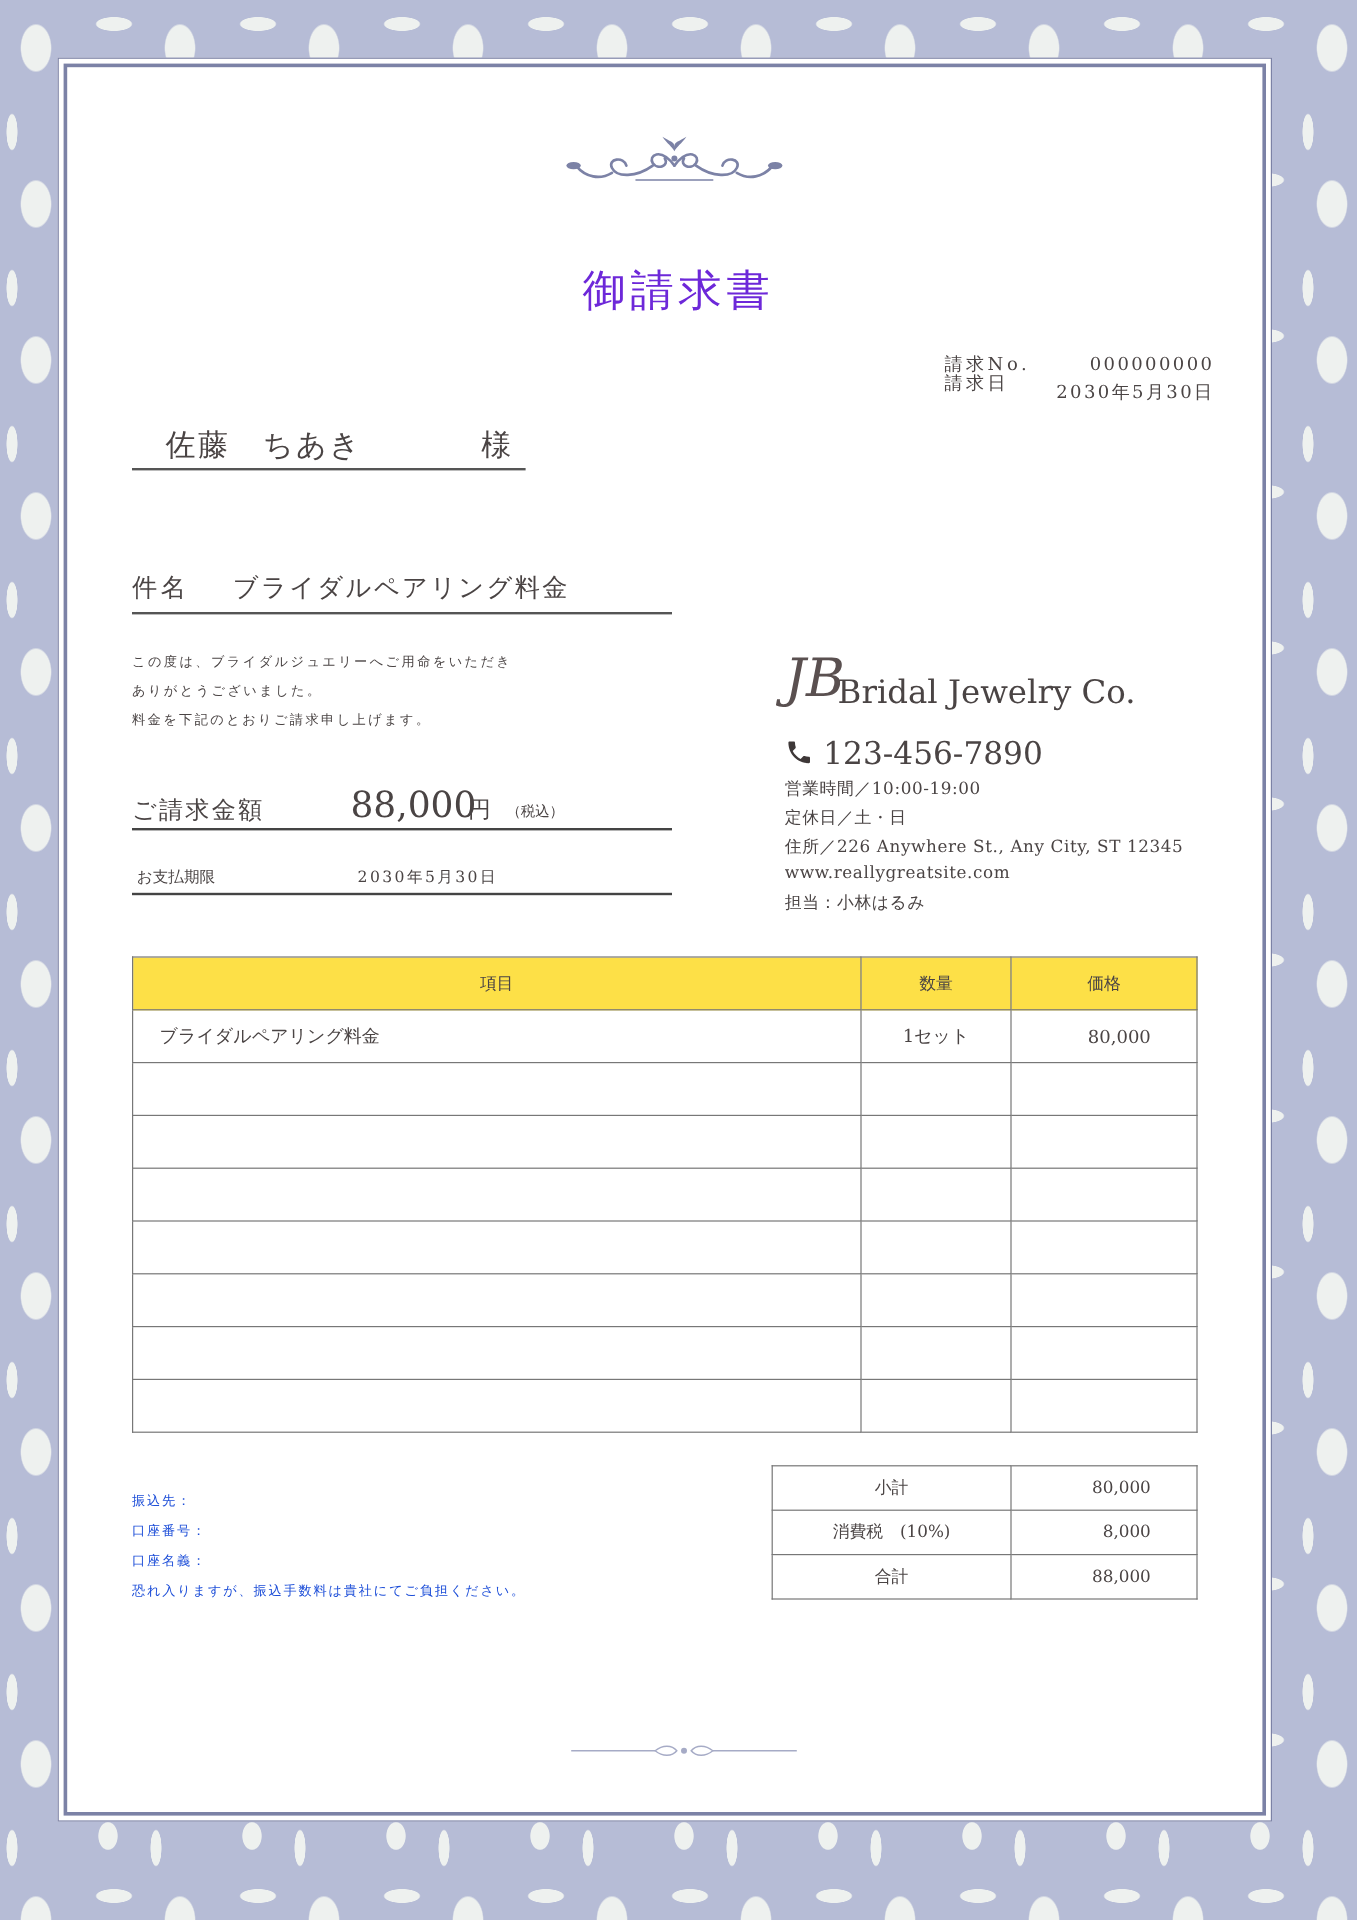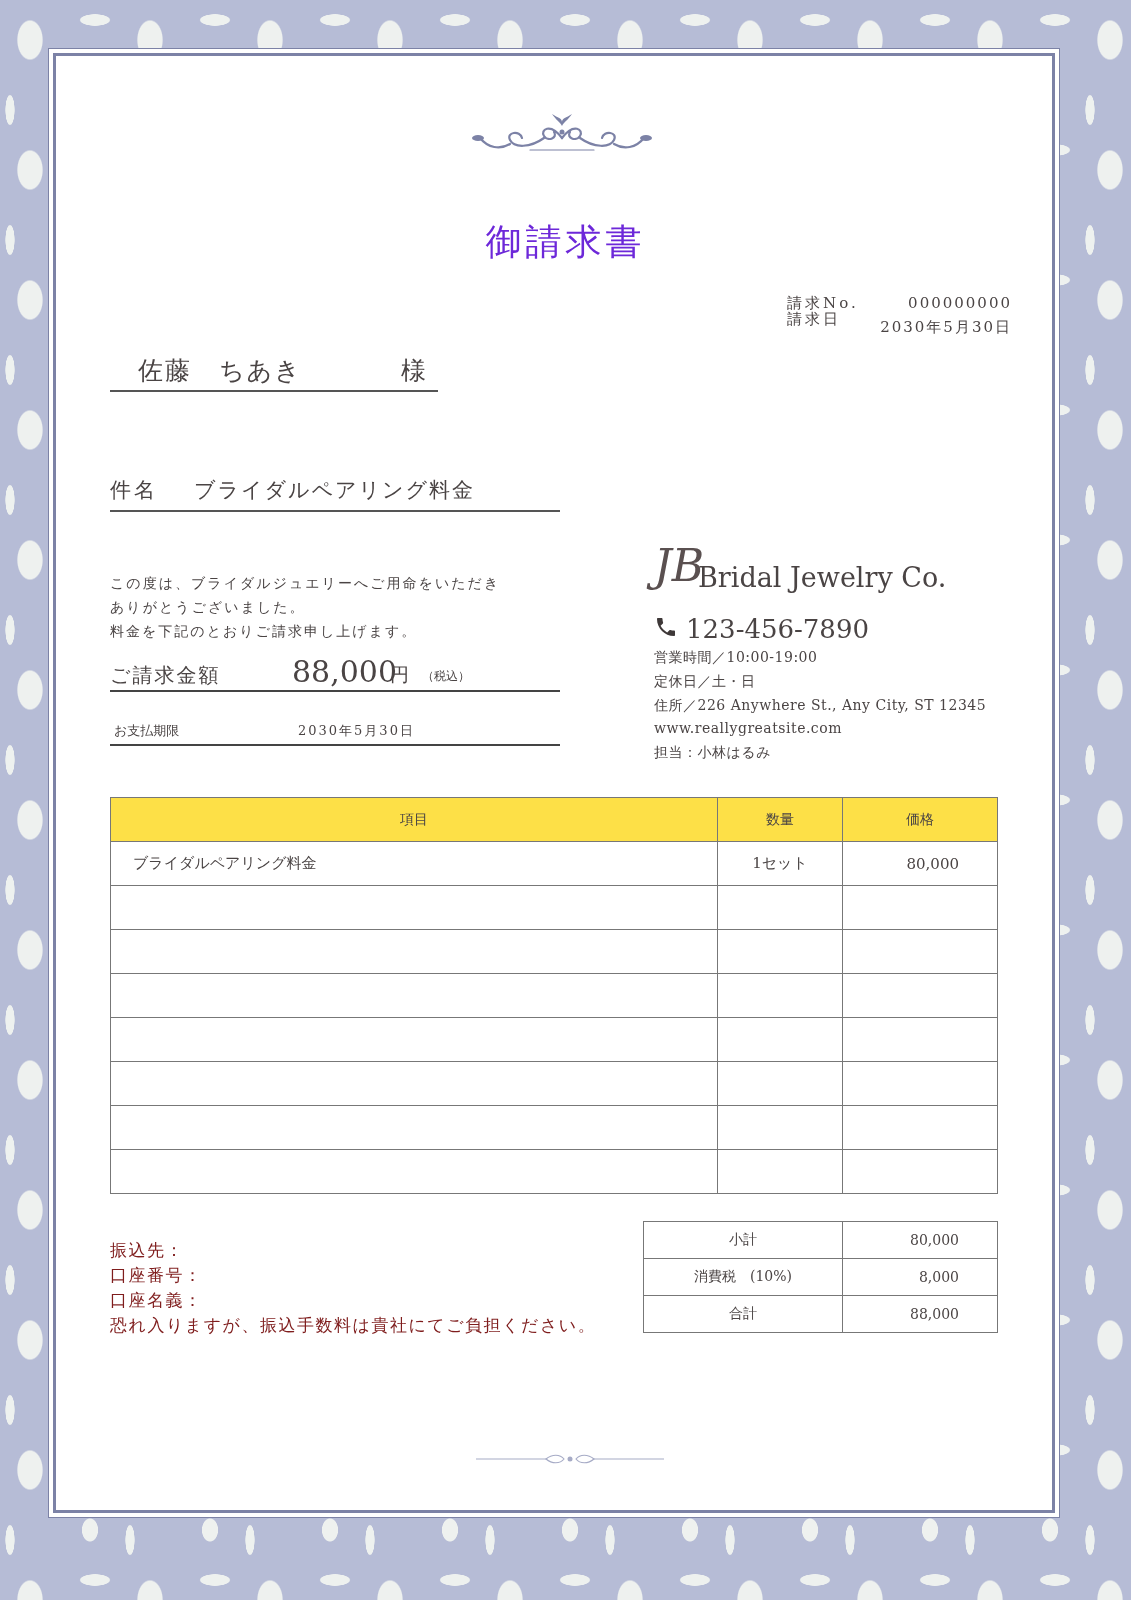--- a/index.html
+++ b/index.html
@@ -29,21 +29,21 @@
   .title { left:0; width:1131px; top:218px; text-align:center; font-size:36px; letter-spacing:4px; color:#6d28d9; }
   .meta { font-size:15px; letter-spacing:3px; color:#4a4444; }
   .meta-label { left:787px; width:80px; }
   .meta-value { left:860px; width:136px; text-align:right; letter-spacing:2px;margin-left:16px; }
   .customer { left:110px; top:354px; width:328px; height:36px; border-bottom:2px solid #555; }
   .customer-name { left:28px; top:0; font-size:25px; letter-spacing:2px; }
   .customer-honorific { right:12px; top:0; font-size:25px; }
   .subject { left:110px; top:474px; width:450px; height:36px; border-bottom:2px solid #555; font-size:21px; }
   .subject-label { left:0; top:2px; letter-spacing:3px; }
   .subject-value { left:84px; top:2px; letter-spacing:2px; }
-  .greeting { left:110px; top:540px; width:480px; font-size:14px; line-height:24px; letter-spacing:2px; white-space:pre-line; color:#4a4444;margin-top:31px; }
+  .greeting { left:110px; top:540px; width:480px; font-size:11px; line-height:24px; letter-spacing:2px; white-space:pre-line; color:#4a4444; }
   .amount { left:110px; top:652px; width:450px; height:38px; border-bottom:2px solid #444; }
   .amount-label { left:0; top:10px; font-size:20px; letter-spacing:2px; }
   .amount-value { left:182px; top:2px; font-size:30px; }
   .amount-unit { left:280px; top:10px; font-size:19px; }
   .amount-tax { left:312px; top:16px; font-size:12px; }
   .due { left:110px; top:716px; width:450px; height:28px; border-bottom:2px solid #444; font-size:13px; }
   .due-label { left:4px; top:6px; }
   .due-value { left:188px; top:6px; letter-spacing:2px; }
   .logo { left:654px; top:540px; height:60px; }
   .logo-mark { left:0; top:0; font-size:44px; font-style:italic; color:#5a5050; width:44px; }
@@ -54,21 +54,21 @@
   .contact { left:654px; font-size:14px; white-space:nowrap; letter-spacing:0.5px; color:#4a4444; }
   table.items {
     position:absolute; left:110px; top:797px; width:888px; border-collapse:collapse;
     font-size:15px; color:#4a4444;
   }
   table.items th, table.items td { border:1.5px solid #777; height:43px; padding:0; }
   table.items th { background:#fde047; font-weight:normal; font-size:14px; }
   table.items td.name { padding-left:22px; text-align:left; }
   table.items td.qty { text-align:center; }
   table.items td.price { text-align:right; padding-right:38px; }
-  .bank { left:110px; top:1238px; font-size:17px; line-height:25px; letter-spacing:1.5px; color:#7f1d1d; }
+  .bank { left:110px; top:1238px; font-size:11px; line-height:25px; letter-spacing:1.5px; color:#1d4ed8; }
   table.totals {
     position:absolute; left:643px; top:1221px; width:355px; border-collapse:collapse; font-size:14px;
   }
   table.totals td { border:1.5px solid #777; height:36px; padding:0; }
   table.totals td.label { text-align:center; width:198px; }
   table.totals td.value { text-align:right; padding-right:38px; }
   .ornament-bottom { left:476px; top:1452px; width:188px; height:14px; }
 </style>
 </head>
 <body>

